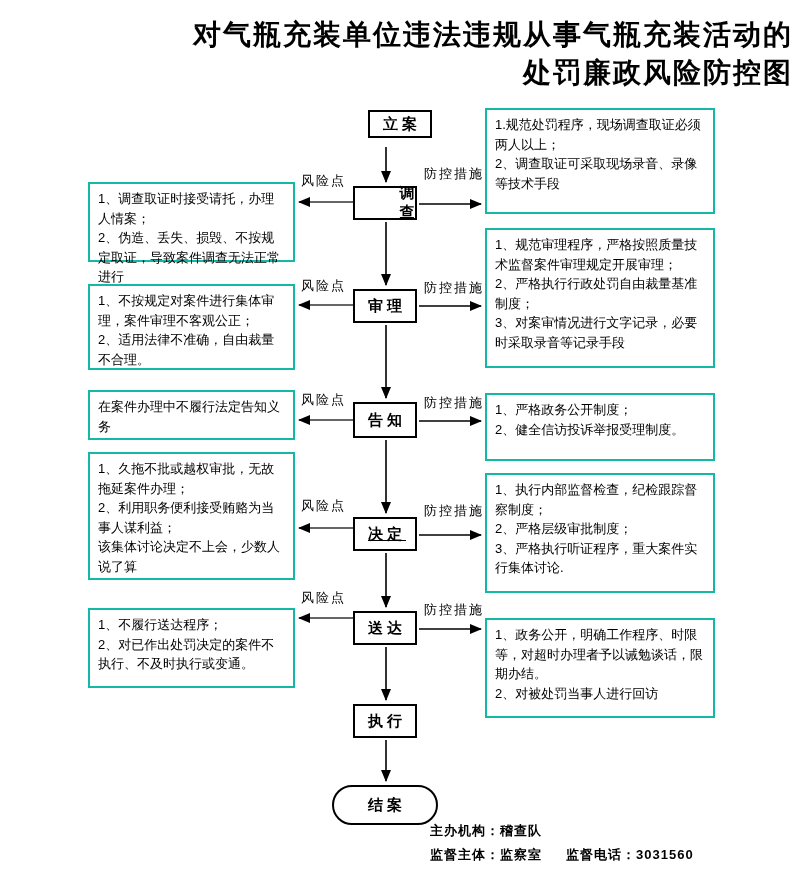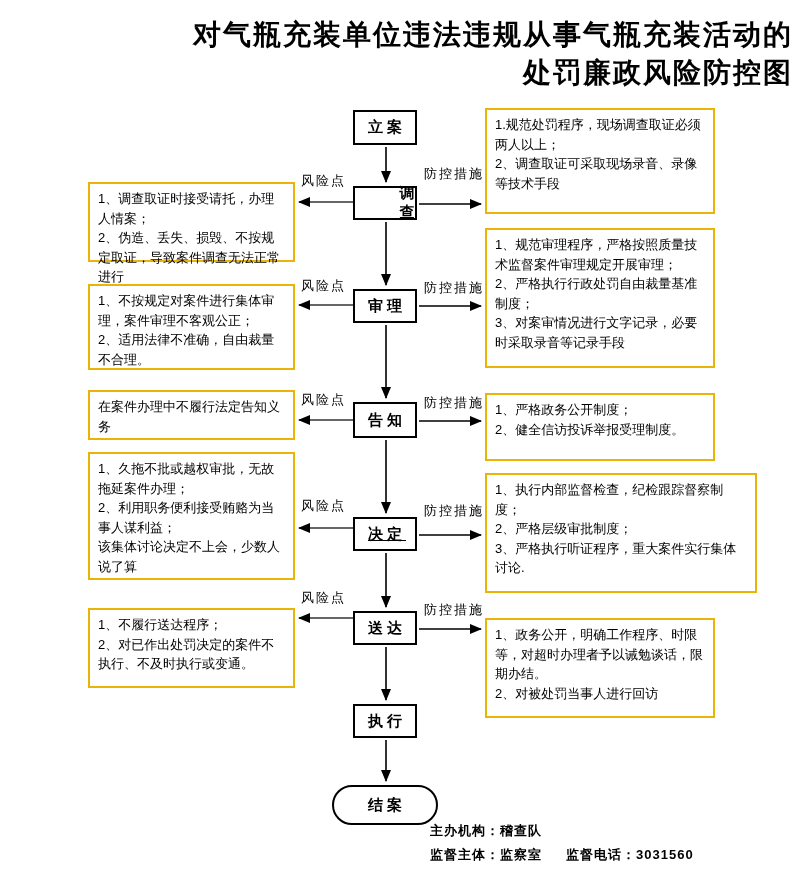--- a/index.html
+++ b/index.html
@@ -7,21 +7,21 @@
   body { font-family: "Liberation Sans", "DejaVu Sans", sans-serif; color: #000; }
   .page { position: relative; width: 793px; height: 877px; background: #fff; overflow: hidden; margin: 0 auto; }
   .arrows { position: absolute; left: 0; top: 0; pointer-events: none; }
   .title { position: absolute; top: 16px; left: 0; width: 100%; text-align: right;
            font-size: 28px; font-weight: 700; line-height: 38px; }
   .title span { display: block; letter-spacing: 2px; }
   .step { position: absolute; border: 2px solid #000; background: #fff;
           display: flex; align-items: center; justify-content: center;
           font-size: 15px; font-weight: 700; letter-spacing: 4px; padding-left: 4px; }
   .stadium { border-radius: 20px; }
-  .tbox { position: absolute; border: 2px solid #eab308; background: #fff;
+  .tbox { position: absolute; border: 2px solid #14b8a6; background: #fff;
           font-size: 13px; line-height: 1.5; padding: 5px 8px; white-space: pre-line; }
   .alabel { position: absolute; font-size: 13px; letter-spacing: 2px; }
   .footer-line { position: absolute; font-size: 13px; font-weight: 700; letter-spacing: 1px; }
 </style>
 </head>
 <body>
 
 <div class="page">
 
   <svg class="arrows" width="793" height="877" viewBox="0 0 793 877">
@@ -50,21 +50,21 @@
     <line x1="419" y1="421" x2="481" y2="421" stroke="#000" stroke-width="1.6" marker-end="url(#ah)"></line>
     <line x1="419" y1="535" x2="481" y2="535" stroke="#000" stroke-width="1.6" marker-end="url(#ah)"></line>
     <line x1="419" y1="629" x2="481" y2="629" stroke="#000" stroke-width="1.6" marker-end="url(#ah)"></line>
   </svg>
 
   <h1 class="title">
     <span>对气瓶充装单位违法违规从事气瓶充装活动的</span>
     <span>处罚廉政风险防控图</span>
   </h1>
 
-  <div class="step" style="left:353px; top:110px; width:64px; height:35px;">立案</div>
+  <div class="step" style="left:368px; top:110px; width:64px; height:28px;">立案</div>
   <div class="step" style="left:353px; top:186px; width:64px; height:34px;padding-left:48px;">调查</div>
   <div class="step" style="left:353px; top:289px; width:64px; height:34px;">审理</div>
   <div class="step" style="left:353px; top:402px; width:64px; height:36px;">告知</div>
   <div class="step" style="left:353px; top:517px; width:64px; height:34px;text-decoration:underline;">决定</div>
   <div class="step" style="left:353px; top:611px; width:64px; height:34px;">送达</div>
   <div class="step" style="left:353px; top:704px; width:64px; height:34px;">执行</div>
   <div class="step stadium" style="left:332px; top:785px; width:106px; height:40px;text-align:center;">结案</div>
 
   <div class="tbox" style="left:88px; top:182px; width:207px; height:80px;">1、调查取证时接受请托，办理人情案；
 2、伪造、丢失、损毁、不按规定取证，导致案件调查无法正常进行</div>
@@ -77,21 +77,21 @@
   <div class="tbox" style="left:88px; top:608px; width:207px; height:80px;">1、不履行送达程序；
 2、对已作出处罚决定的案件不执行、不及时执行或变通。</div>
 
   <div class="tbox" style="left:485px; top:108px; width:230px; height:106px;">1.规范处罚程序，现场调查取证必须两人以上；
 2、调查取证可采取现场录音、录像等技术手段</div>
   <div class="tbox" style="left:485px; top:228px; width:230px; height:140px;">1、规范审理程序，严格按照质量技术监督案件审理规定开展审理；
 2、严格执行行政处罚自由裁量基准制度；
 3、对案审情况进行文字记录，必要时采取录音等记录手段</div>
   <div class="tbox" style="left:485px; top:393px; width:230px; height:68px;">1、严格政务公开制度；
 2、健全信访投诉举报受理制度。</div>
-  <div class="tbox" style="left:485px; top:473px; width:272px; height:120px;">1、执行内部监督检查，纪检跟踪督察制度；
+  <div class="tbox" style="left:485px; top:473px; width:230px; height:120px;">1、执行内部监督检查，纪检跟踪督察制度；
 2、严格层级审批制度；
 3、严格执行听证程序，重大案件实行集体讨论.</div>
   <div class="tbox" style="left:485px; top:618px; width:230px; height:100px;">1、政务公开，明确工作程序、时限等，对超时办理者予以诫勉谈话，限期办结。
 2、对被处罚当事人进行回访</div>
 
   <span class="alabel" style="left:301px; top:172px;">风险点</span>
   <span class="alabel" style="left:301px; top:277px;">风险点</span>
   <span class="alabel" style="left:301px; top:391px;">风险点</span>
   <span class="alabel" style="left:301px; top:497px;">风险点</span>
   <span class="alabel" style="left:301px; top:589px;">风险点</span>

